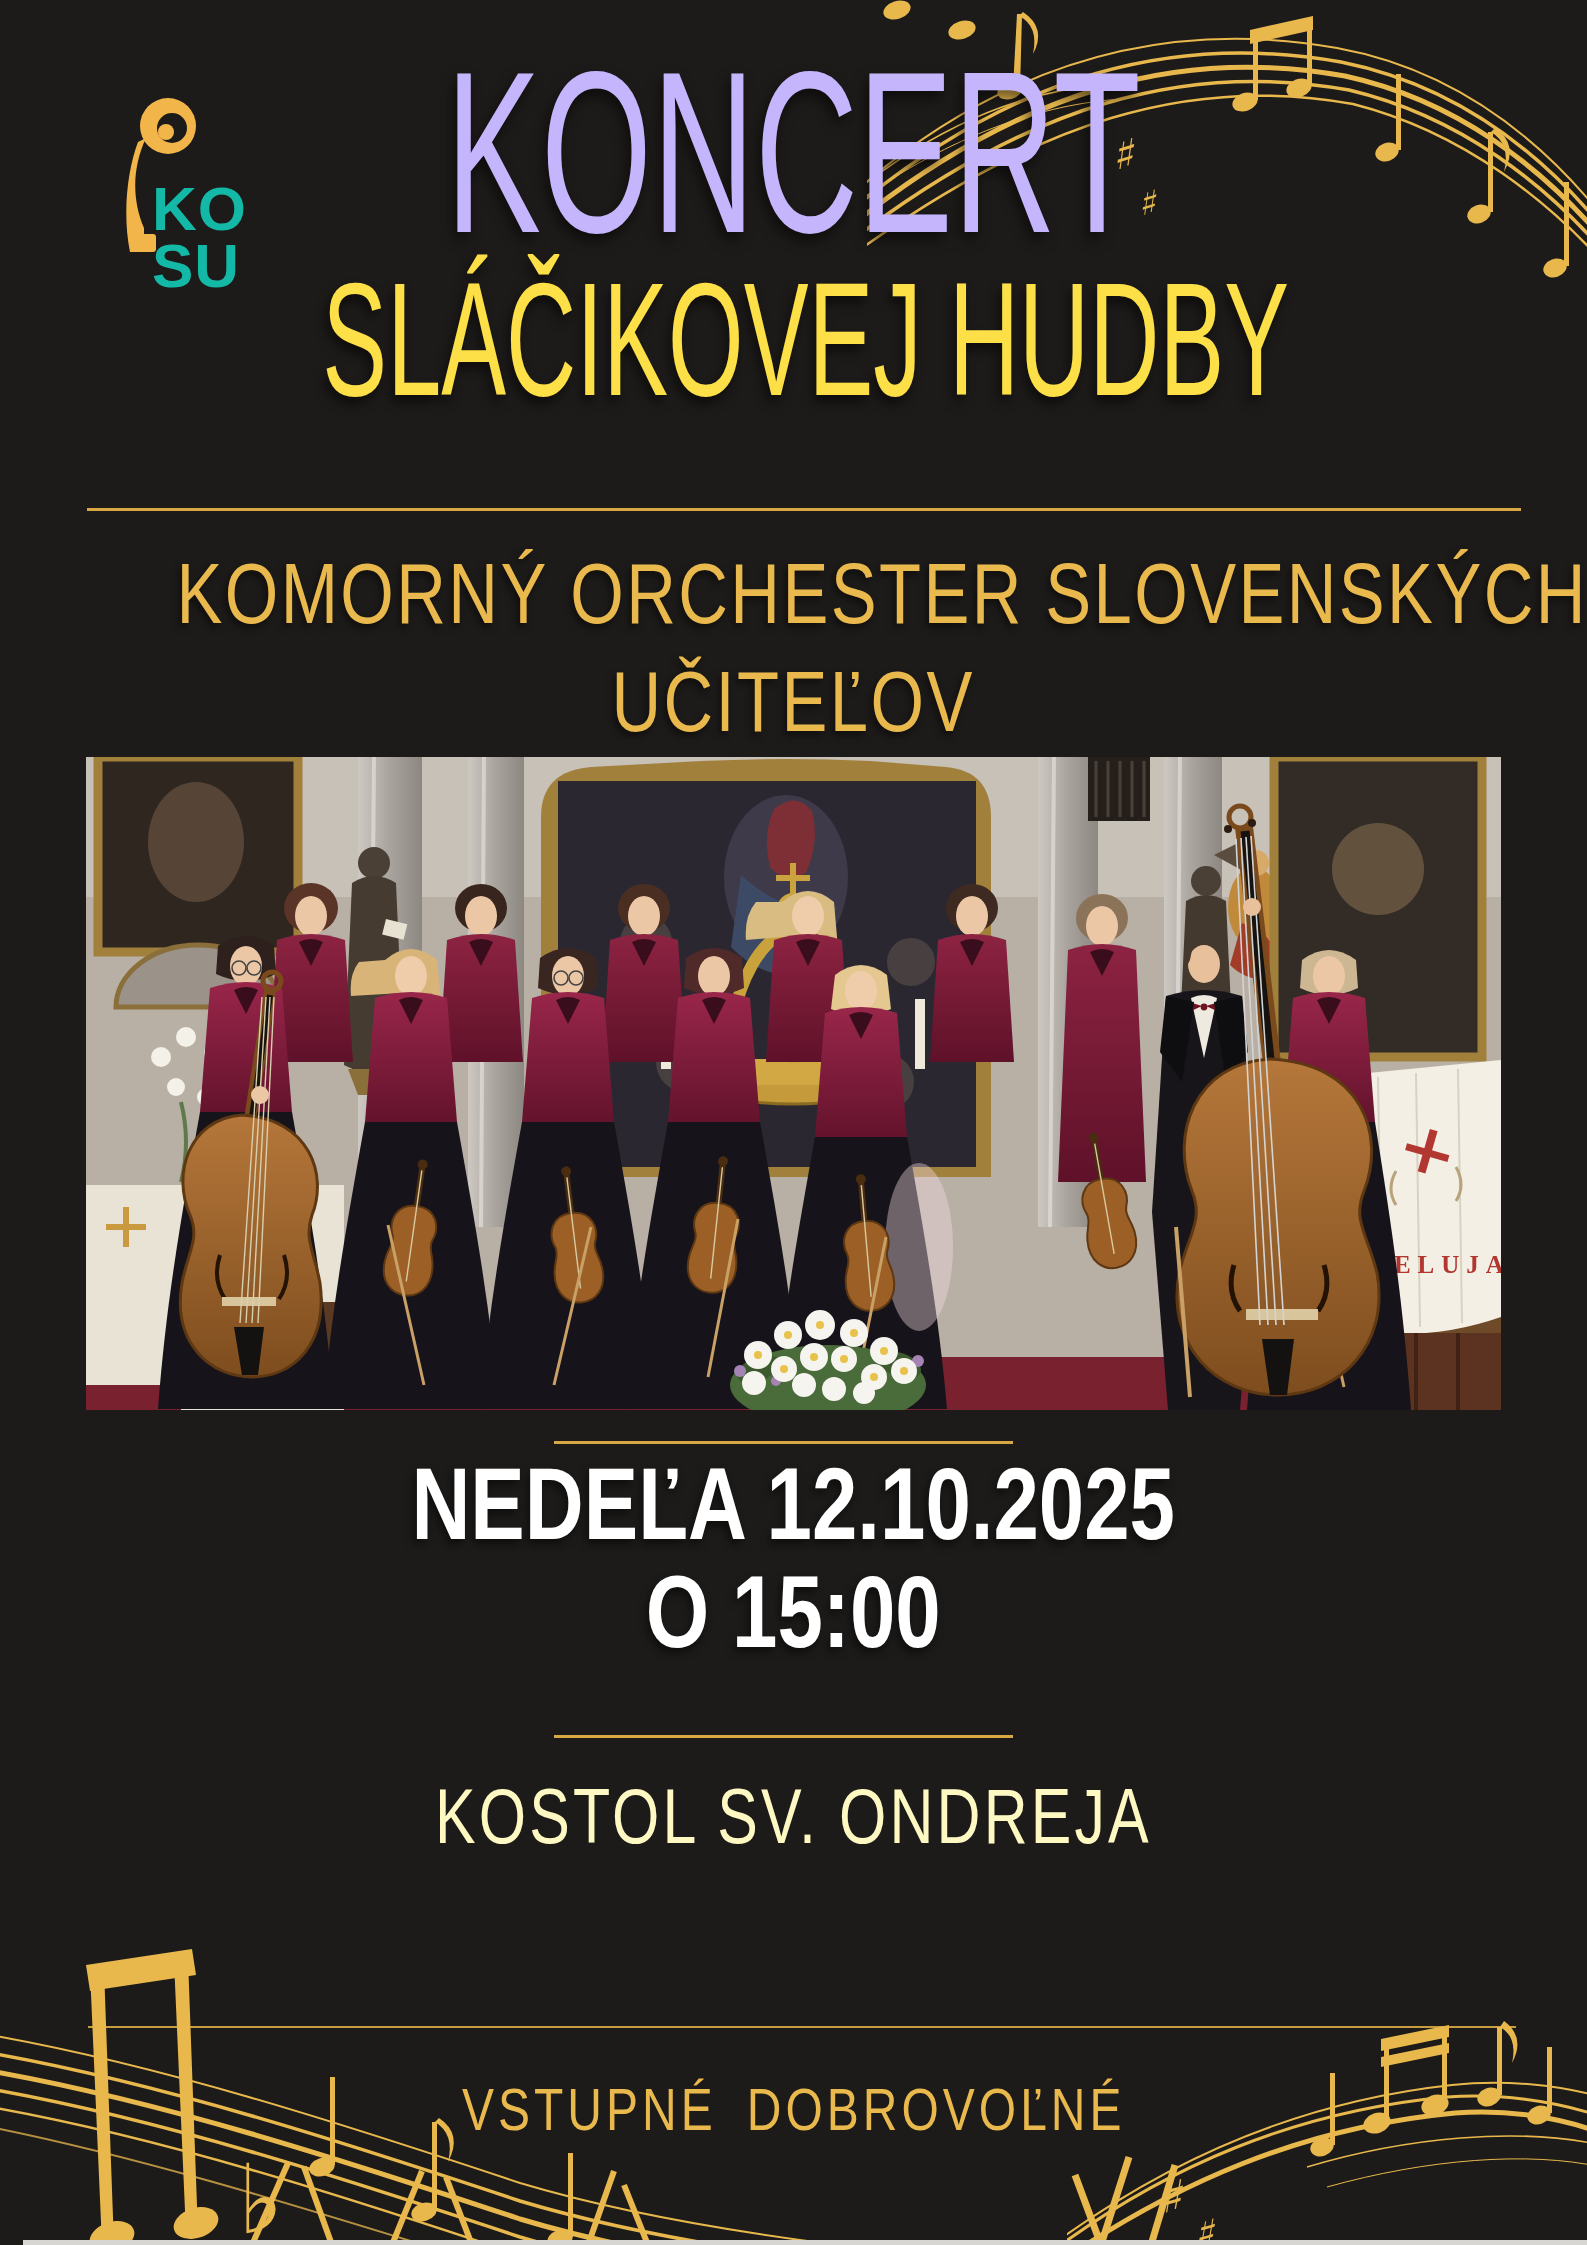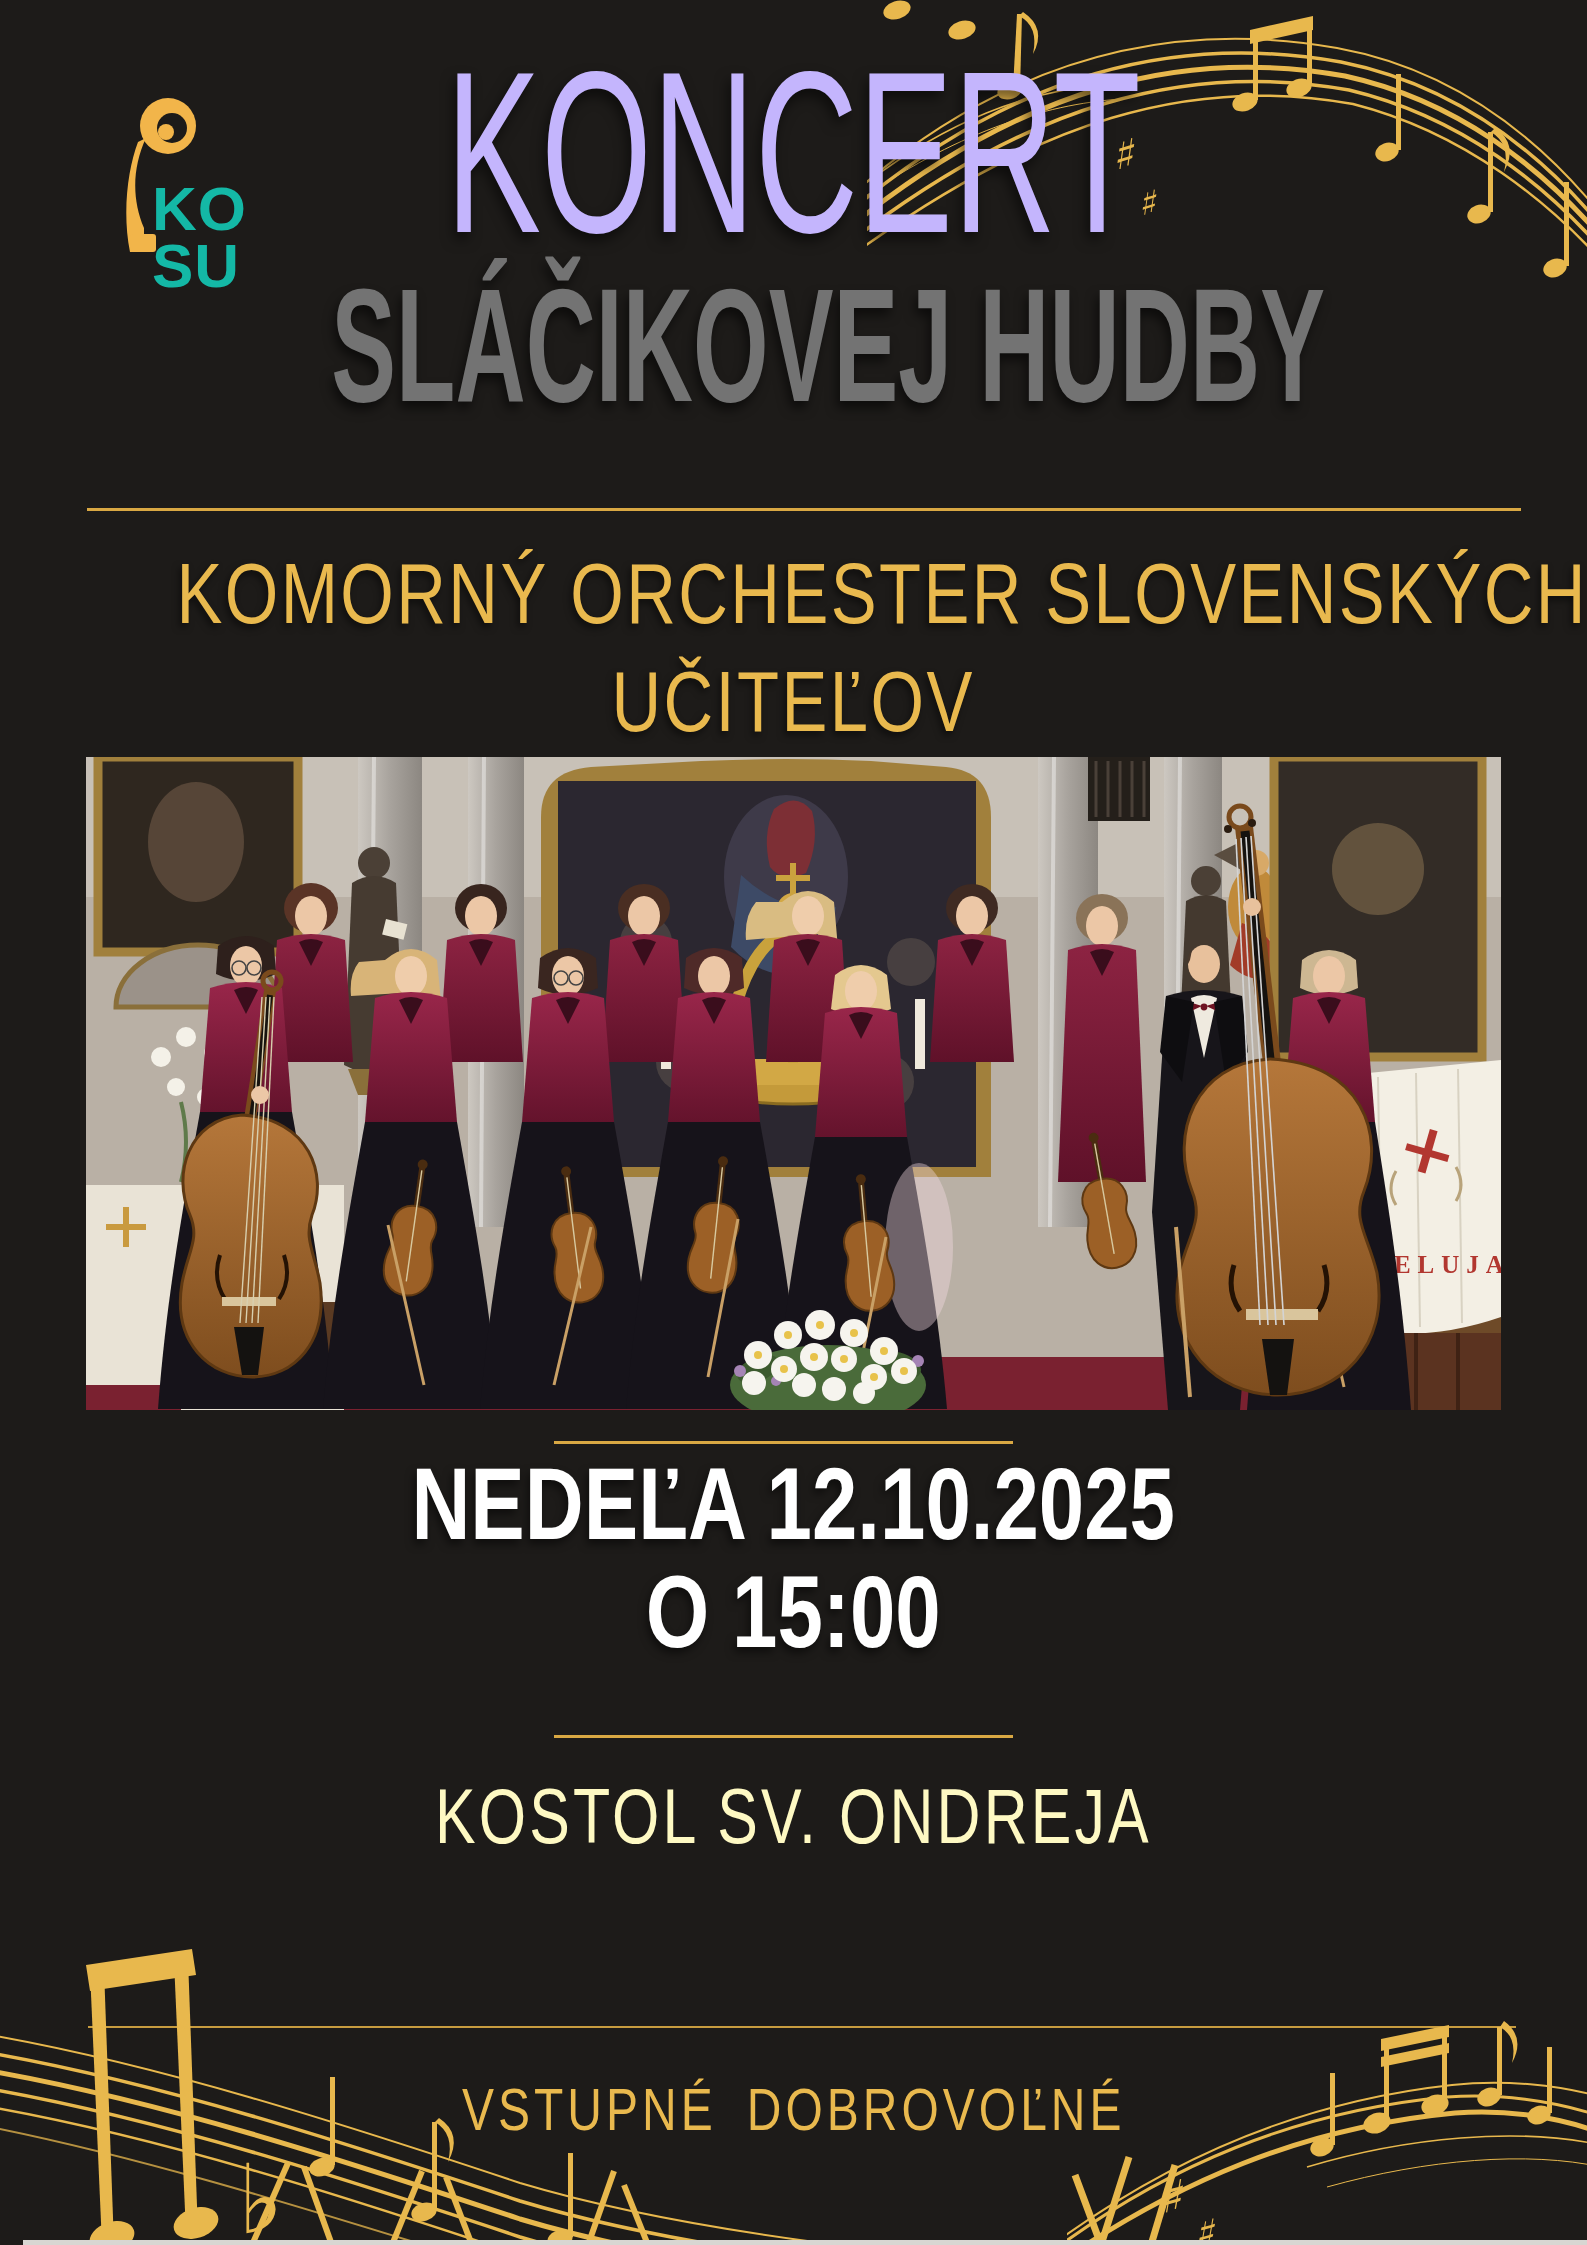--- a/index.html
+++ b/index.html
@@ -7,21 +7,21 @@
     position:relative; width:1587px; height:2245px;
     background:#1d1b19; overflow:hidden;
     font-family:"Liberation Sans", sans-serif;
   }
   .centered{position:absolute; left:0; width:100%; text-align:center; line-height:1;}
   .cond{display:inline-block; white-space:nowrap; transform-origin:50% 50%;}
 
   .title-1{top:38px; font-size:230px; font-weight:400; color:#c4b5fd;
            text-shadow:-5px 7px 16px rgba(0,0,0,.55);}
   .title-1 .cond{transform:scaleX(.62);}
-  .title-2{top:264px; font-size:162px; font-weight:700; color:#737373;
+  .title-2{top:258px; font-size:162px; font-weight:400; color:#fde047;
            text-shadow:-5px 7px 14px rgba(0,0,0,.55);}
   .title-2 .cond{transform:scaleX(.60);}
 
   .orchestra{top:540px; font-size:86px; font-weight:400; color:#e9b94e; line-height:1.25;
              text-shadow:-3px 4px 8px rgba(0,0,0,.5);}
   .orchestra .cond{transform:scaleX(.80); letter-spacing:3px;}
 
   .date-block{top:1450px; font-size:102px; font-weight:700; color:#ffffff; line-height:1.06;
               text-shadow:-3px 5px 10px rgba(0,0,0,.5);}
   .date-block .cond{transform:scaleX(.80);}

